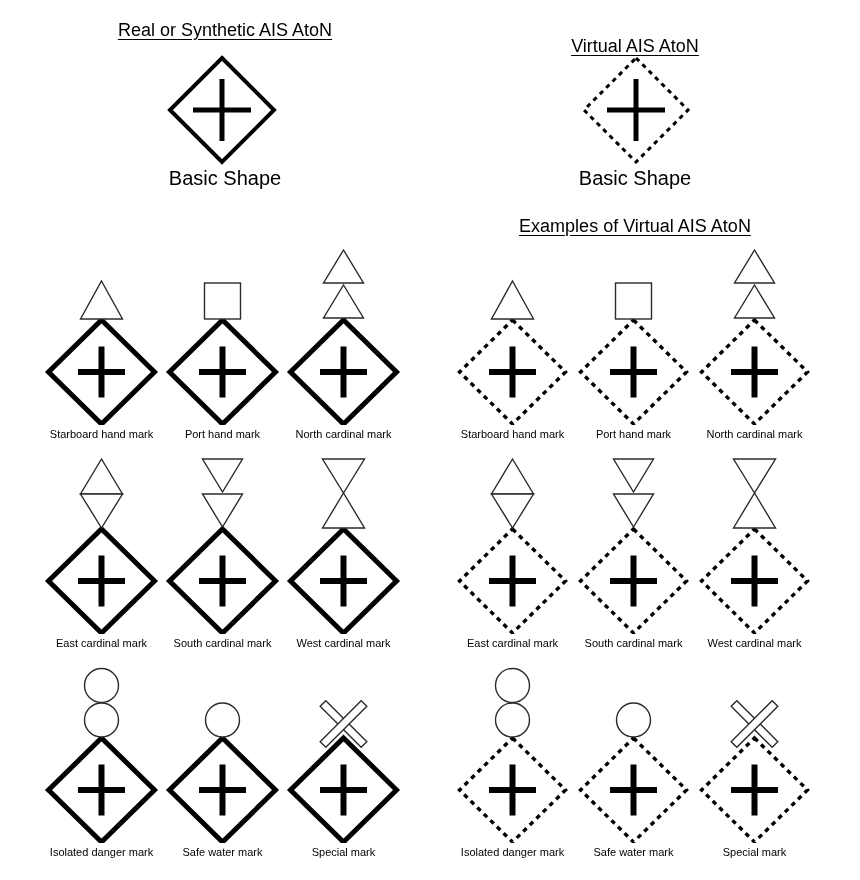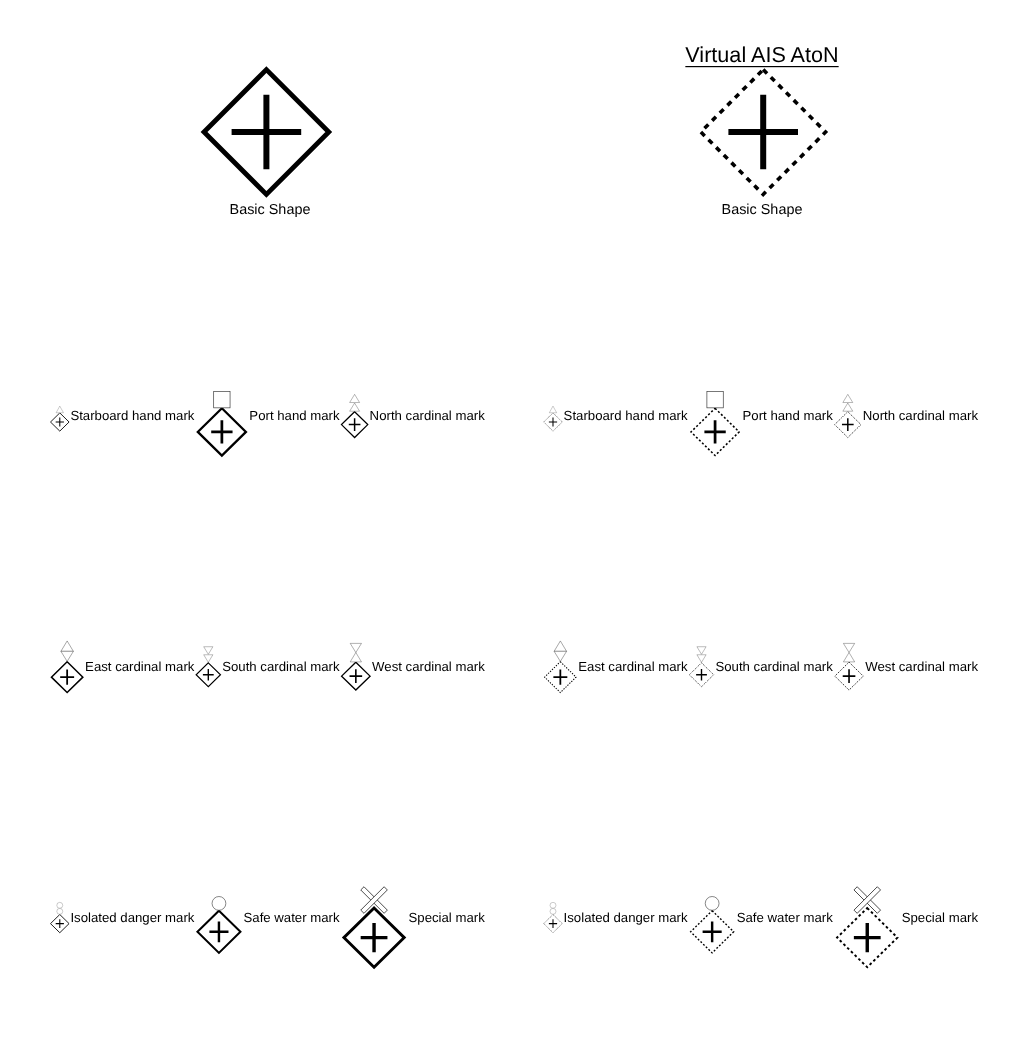--- a/index.html
+++ b/index.html
@@ -18,21 +18,21 @@
     text-decoration:underline;
     text-underline-offset:3px;
   }
   .col-title.left{left:20px;width:410px;}
   .col-title.right{left:430px;width:410px;margin-top:16px;}
   .basic-svg{position:absolute;top:54px;}
   .basic-svg.left{left:147px;}
   .basic-svg.right{left:561px;}
   .basic-label{
     position:absolute;top:167px;
-    font-size:12px;text-align:center;
+    font-size:20px;text-align:center;
   }
   .basic-label.left{left:20px;width:410px;}
   .basic-label.right{left:430px;width:410px;}
   .examples-title{
     position:absolute;top:215px;
     font-size:18px;line-height:22px;
     text-align:center;
     text-decoration:underline;
     text-underline-offset:3px;
   }
@@ -41,50 +41,52 @@
   .grid{
     position:absolute;top:248px;
     display:grid;
     grid-template-columns:repeat(3,121px);
     row-gap:13px;
   }
   .grid.left{left:41px;}
   .grid.right{left:452px;}
   .cell{
     width:121px;height:196px;
-    display:flex;flex-direction:row;align-items:center;
+    display:flex;flex-direction:column;align-items:center;
   }
   .cell-label{
     font-size:11px;line-height:13px;
     margin-top:3px;
     white-space:nowrap;
     text-align:center;
   }
 </style>
 </head>
 <body>
 
 <div class="page">
 
+  <div class="col-title left">Real or Synthetic AIS AtoN</div>
   <div class="col-title right">Virtual AIS AtoN</div>
 
   <svg class="basic-svg left" width="150" height="112" viewBox="0 0 150 112">
       <path d="M75 4 L127 56 L75 108 L23 56 Z" fill="none" stroke="#000000" stroke-width="4"></path>
       <line x1="46" y1="56" x2="104" y2="56" stroke="#000000" stroke-width="5"></line>
       <line x1="75" y1="25" x2="75" y2="87" stroke="#000000" stroke-width="5"></line>
     </svg>
   <svg class="basic-svg right" width="150" height="112" viewBox="0 0 150 112">
       <path d="M75 4 L127 56 L75 108 L23 56 Z" fill="none" stroke="#000000" stroke-width="3" stroke-dasharray="4.5 4.5"></path>
       <line x1="46" y1="56" x2="104" y2="56" stroke="#000000" stroke-width="5"></line>
       <line x1="75" y1="25" x2="75" y2="87" stroke="#000000" stroke-width="5"></line>
     </svg>
 
   <div class="basic-label left">Basic Shape</div>
   <div class="basic-label right">Basic Shape</div>
 
+  <div class="examples-title right">Examples of Virtual AIS AtoN</div>
 
   <div class="grid left" id="grid-left">
       <div class="cell">
         <svg width="121" height="177" viewBox="0 0 121 177">
           <path d="M60.5 72 L113.5 124 L60.5 176 L7.5 124 Z" fill="none" stroke="#000000" stroke-width="5"></path>
           <line x1="37" y1="124" x2="84" y2="124" stroke="#000000" stroke-width="6"></line>
           <line x1="60.5" y1="98.5" x2="60.5" y2="149.5" stroke="#000000" stroke-width="6"></line>
           <polygon points="60.5,33 81.5,71 39.5,71" fill="#ffffff" stroke="#2b2b2b" stroke-width="1.4"></polygon>
         </svg>
         <div class="cell-label">Starboard hand mark</div>

